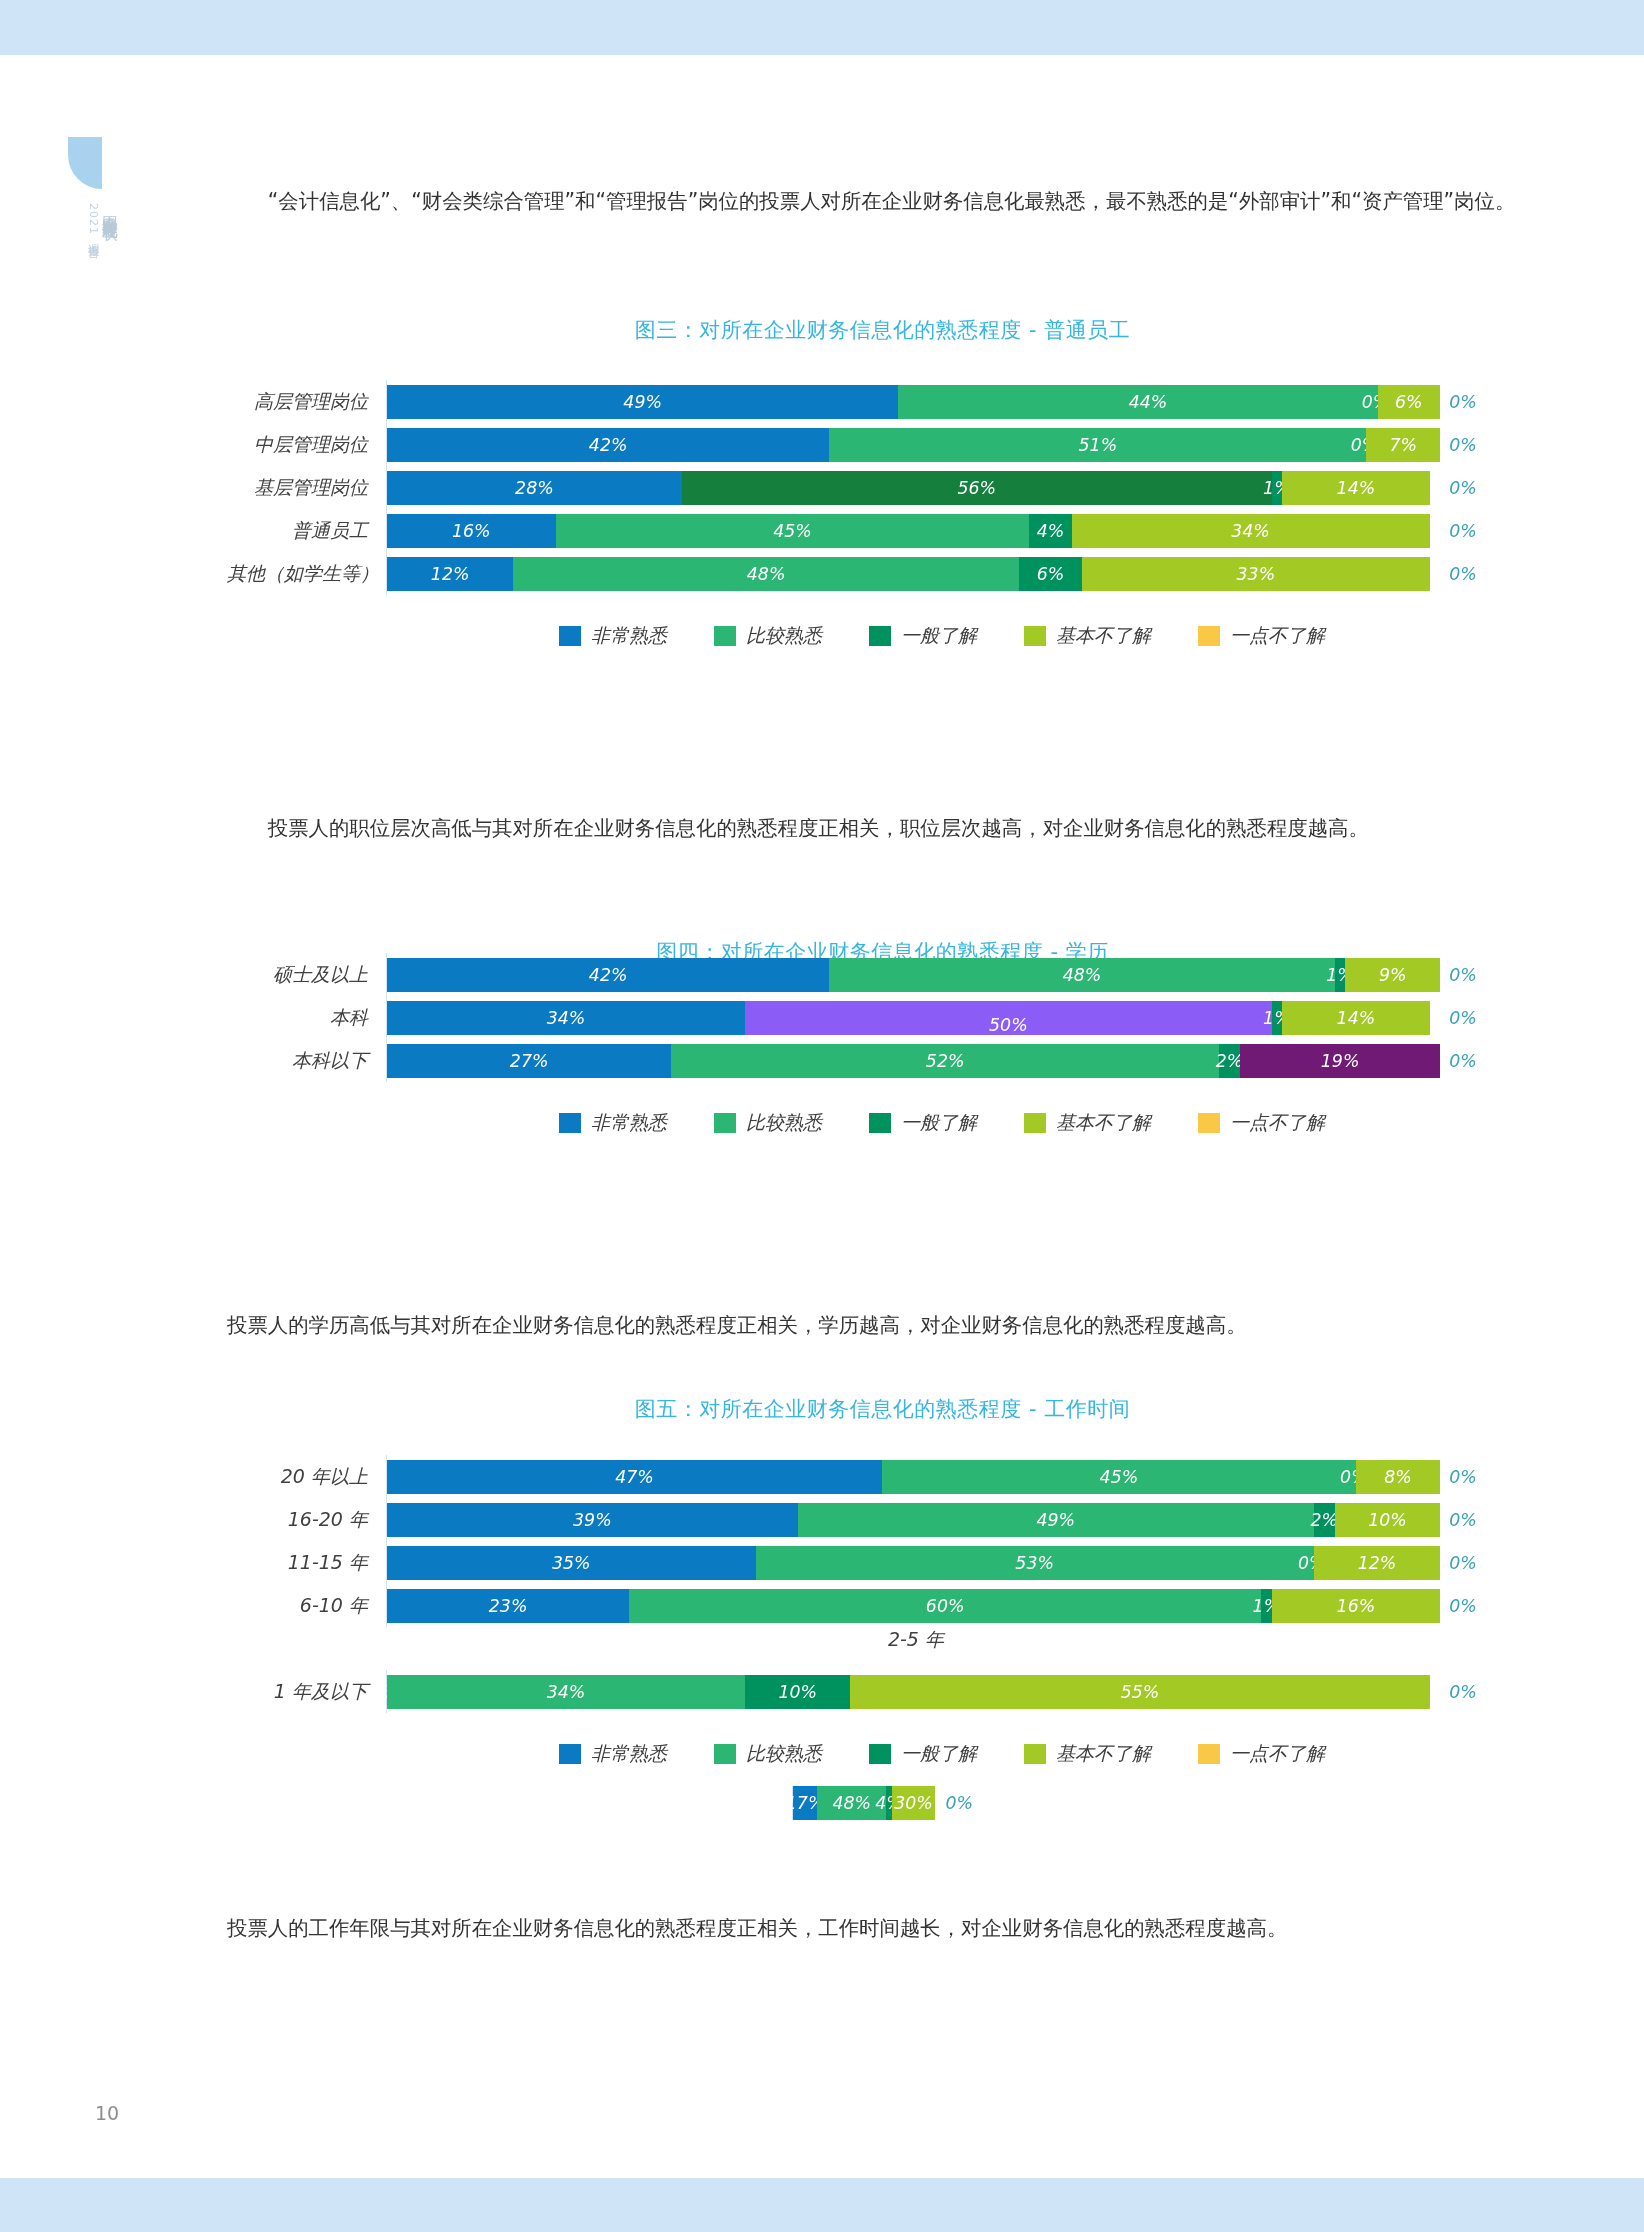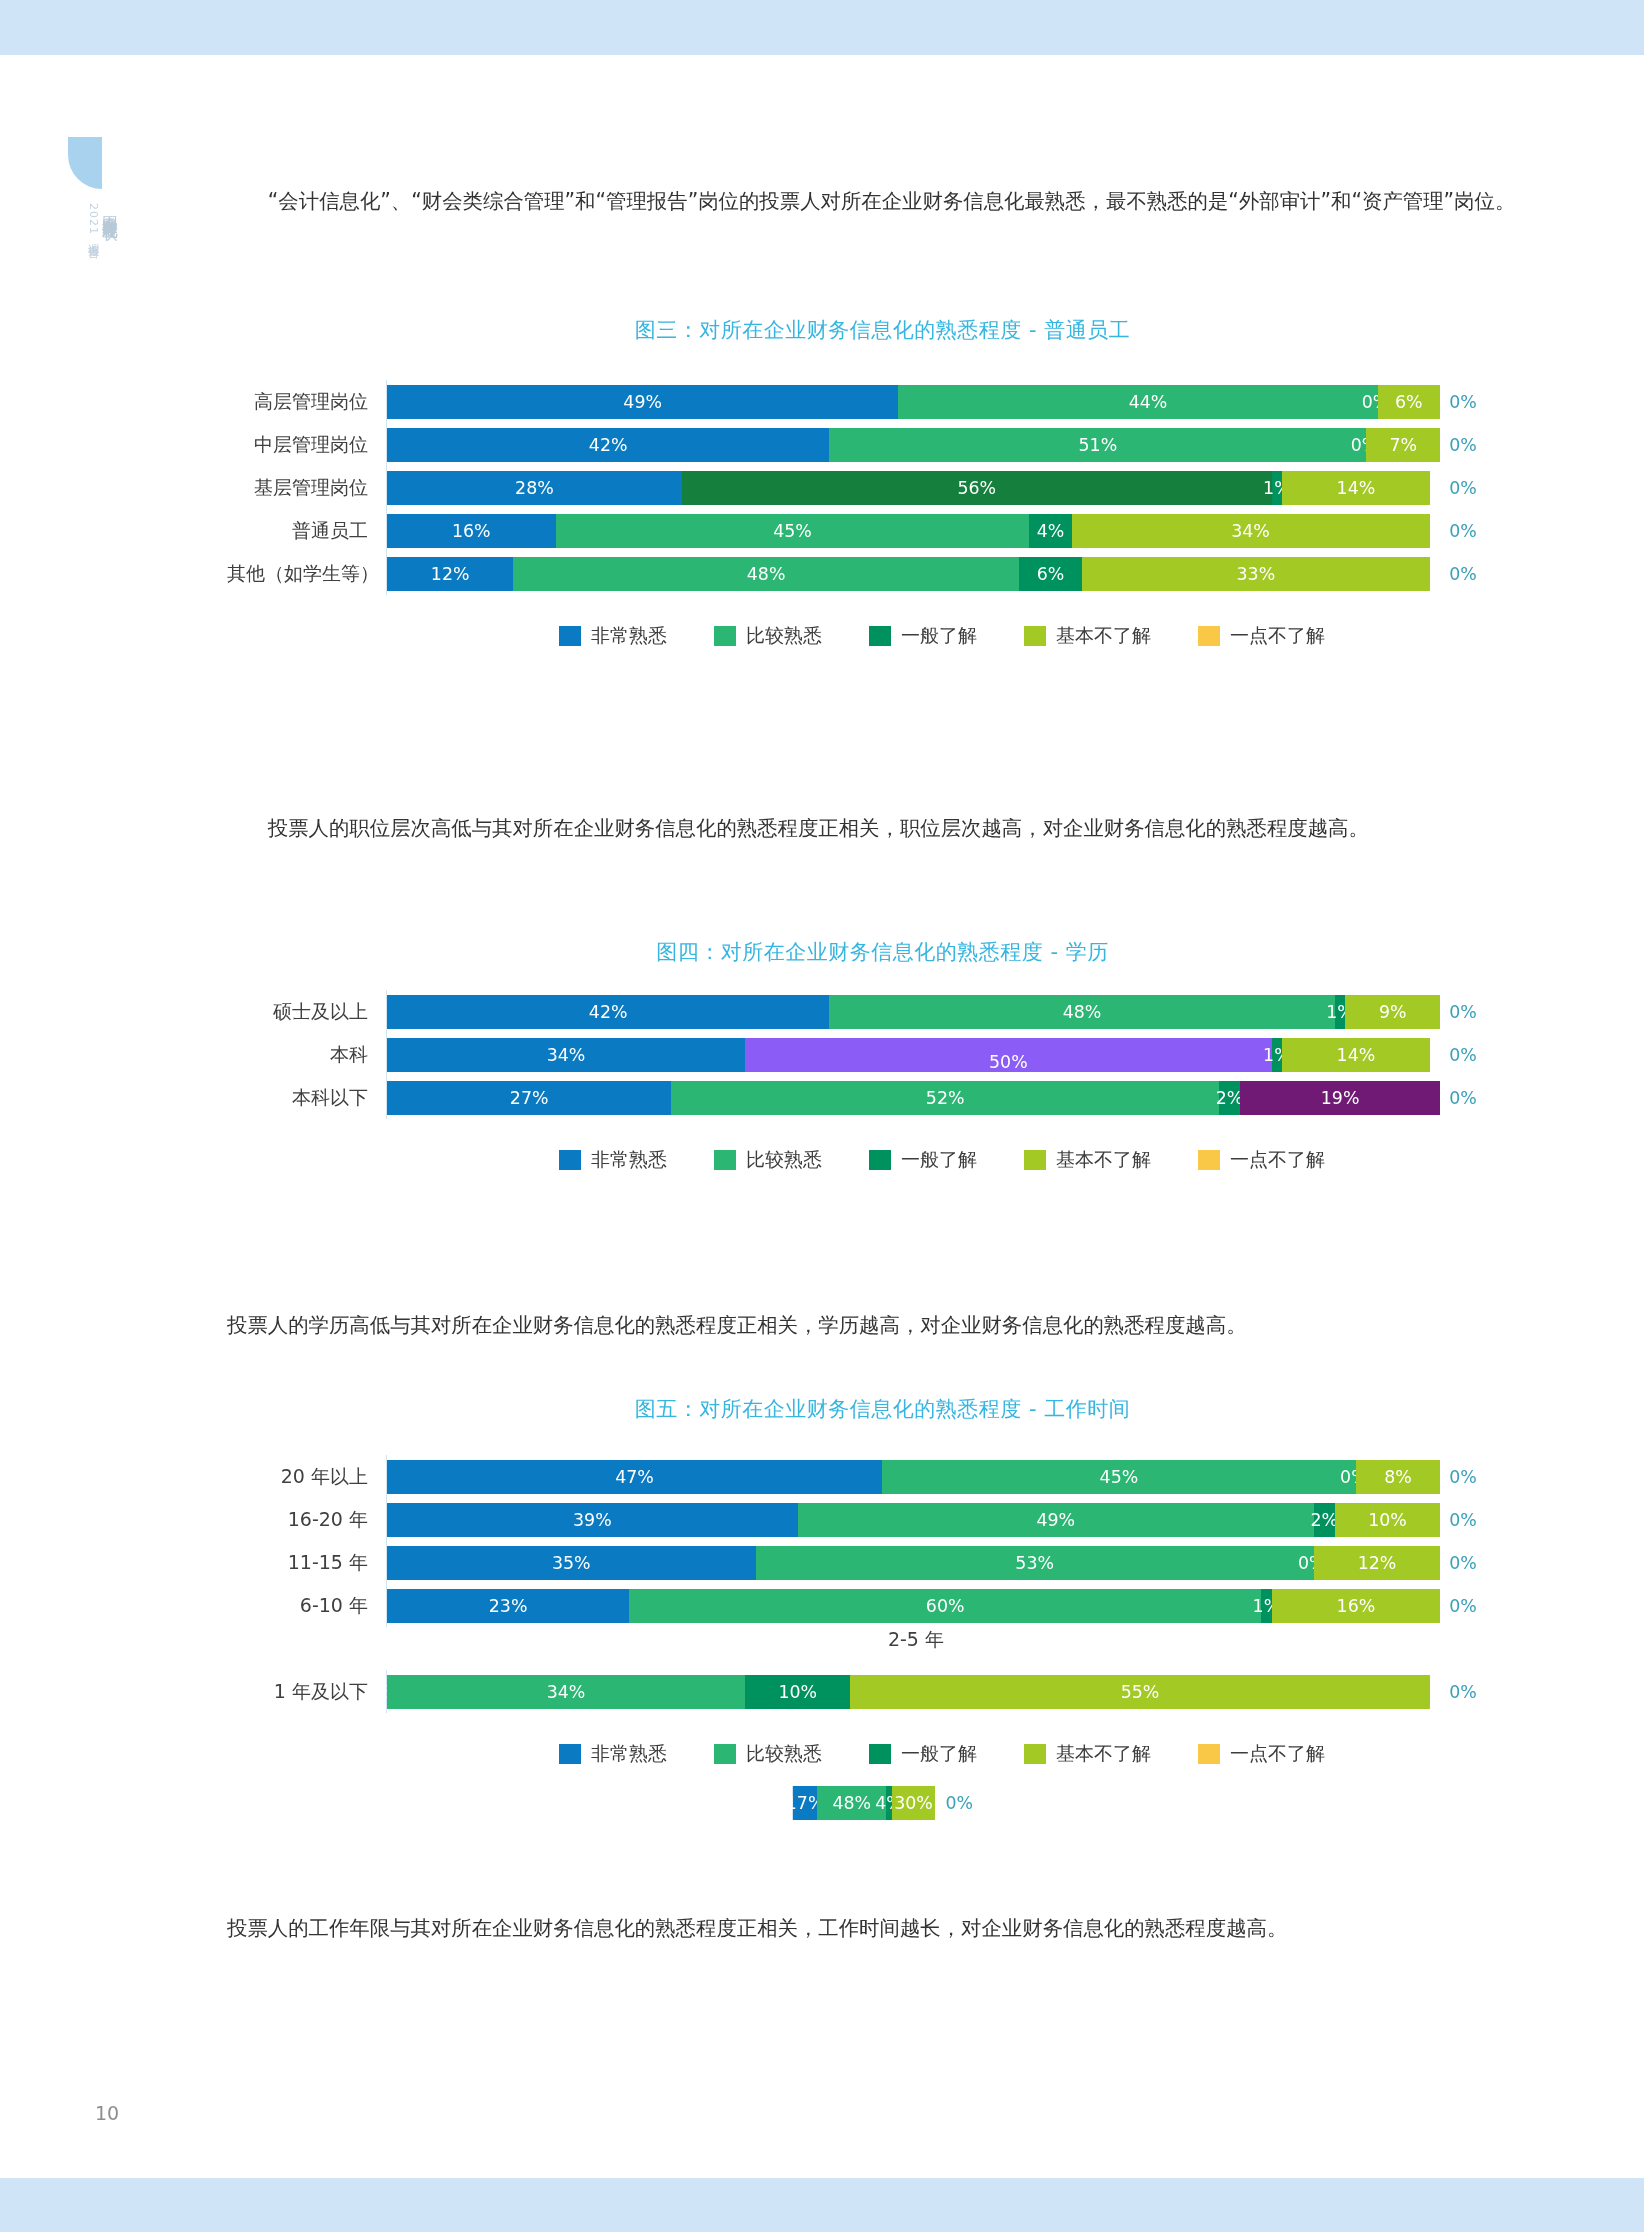--- a/index.html
+++ b/index.html
@@ -82,20 +82,21 @@
     font-size:21px;
     color:#35b5e0;
     letter-spacing:0.5px;
   }
 
   
   .chart{
     position:absolute;
     left:227px;
     width:1311px;
+    font-style:italic;
   }
   .chart-rows{ position:relative; }
   .row{
     display:flex;
     align-items:center;
     width:100%;
   }
   .cat{
     width:159px;
     flex:0 0 159px;
@@ -313,21 +314,21 @@
           <span class="swatch" style="background: rgb(249, 200, 70);"></span>
           <span class="leg-label">一点不了解</span>
         </div>
       </div>
     </div>
 
   <div class="para" style="top:808px;">　　投票人的职位层次高低与其对所在企业财务信息化的熟悉程度正相关，职位层次越高，对企业财务信息化的熟悉程度越高。</div>
 
   <div class="fig-title" style="top:938px;">图四：对所在企业财务信息化的熟悉程度 - 学历</div>
 
-  <div class="chart" id="chart-fig4" style="top:990px;">
+  <div class="chart" id="chart-fig4" style="top:953px;">
       <div class="chart-rows">
         <div class="row" style="height: 43px;">
           <div class="cat">硕士及以上</div>
           <div class="plot">
             <div class="bar">
               <div class="seg" style="background: rgb(10, 122, 194); width: 42%;">
                 <span>42%</span>
               </div>
               <div class="seg" style="background: rgb(43, 182, 115); width: 48%;">
                 <span>48%</span>

